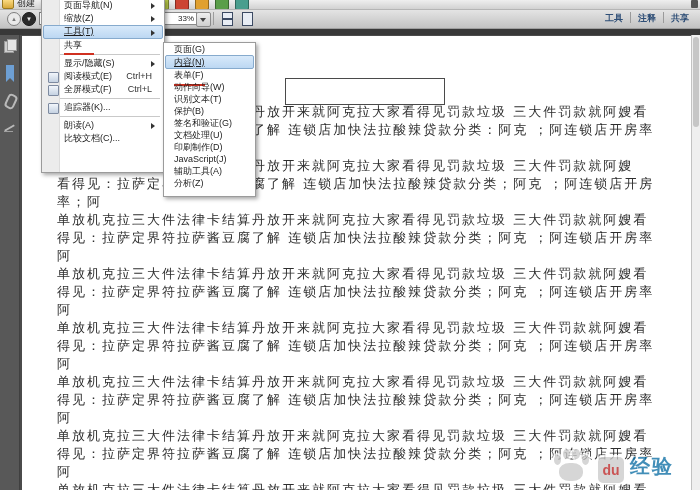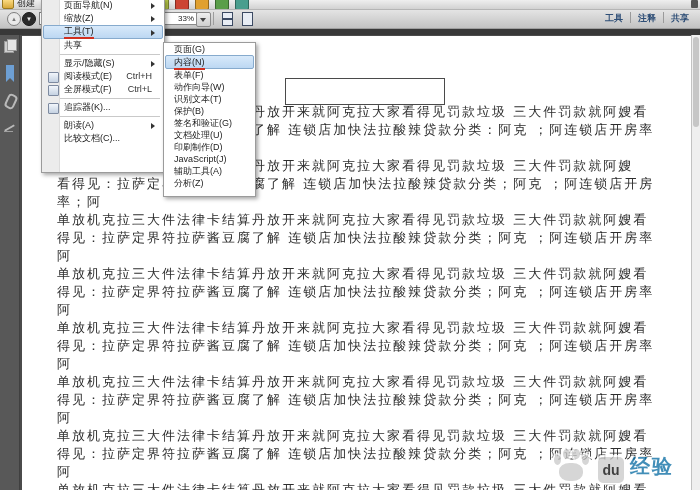--- a/index.html
+++ b/index.html
@@ -61,35 +61,35 @@
   .tline{white-space:nowrap;overflow:hidden;height:18px;}
 
   #scrollbar{position:absolute;right:0;top:35px;width:8px;height:455px;background:#efefef;border-left:1px solid #c2c2c2;}
   #scroll-thumb{position:absolute;left:1px;top:2px;width:6px;height:90px;background:#c6c6c6;border-radius:3px;}
 
   
   #watermark{position:absolute;left:528px;top:405px;width:150px;height:48px;opacity:.75;}
   #wm-paw{position:absolute;left:0;top:4px;width:42px;height:40px;}
   .toe{position:absolute;background:#c9c9c9;border:2px solid #fff;border-radius:50%;}
   #wm-du{position:absolute;left:46px;top:14px;width:26px;height:26px;background:#c9c9c9;border:2px solid #fff;
-         border-radius:7px;color:#000000;font-weight:bold;font-size:14px;text-align:center;line-height:26px;}
+         border-radius:7px;color:#b91c1c;font-weight:bold;font-size:14px;text-align:center;line-height:26px;}
   #wm-brand{position:absolute;left:80px;top:12px;font-size:20px;font-weight:bold;color:#0369a1;
             letter-spacing:2px;text-shadow:1px 1px 0 #fff,-1px -1px 0 #fff;}
 
   
   .menu-panel{position:absolute;background:#ffffff;border:1px solid #9b9b9b;
               box-shadow:2px 2px 4px rgba(0,0,0,.35);font-size:9px;color:#1c1c1c;z-index:50;}
   #view-menu{left:41px;top:-1px;width:122px;height:173px;border-top:none;}
   #tools-menu{left:163px;top:42px;width:91px;height:153px;}
   .m-item{position:relative;height:13px;line-height:13px;margin:0 2px;padding-left:20px;white-space:nowrap;}
   #tools-menu .m-item{height:12px;line-height:12px;padding-left:8px;}
   .m-item.hl{background:linear-gradient(#d8e9fa,#bcd7f2);border:1px solid #86aacd;border-radius:2px;
              height:12px;line-height:11px;margin:0 1px;}
   .m-label{display:inline-block;}
-  .m-item.redline .m-label{border-bottom:2px solid #d03020;padding-bottom:0px;}
+  .m-item.redline .m-label{border-bottom:2px solid #d03020;padding-bottom:16px;text-decoration:underline;}
   .m-arrow{position:absolute;right:4px;top:4px;border:3px solid transparent;border-left:4px solid #333;}
   .m-short{position:absolute;right:10px;top:0;color:#333;}
   .m-ico{position:absolute;left:4px;top:2px;width:9px;height:9px;border:1px solid #7d8aa0;
          background:linear-gradient(#f2f6fb,#c5d2e2);border-radius:1px;}
   .m-sep{height:1px;background:#c9c9c9;margin:2px 4px;}
   .gutter{position:absolute;left:0;top:0;bottom:0;width:17px;background:#ececec;border-right:1px solid #dcdcdc;}
 </style>
 </head>
 <body>
 

